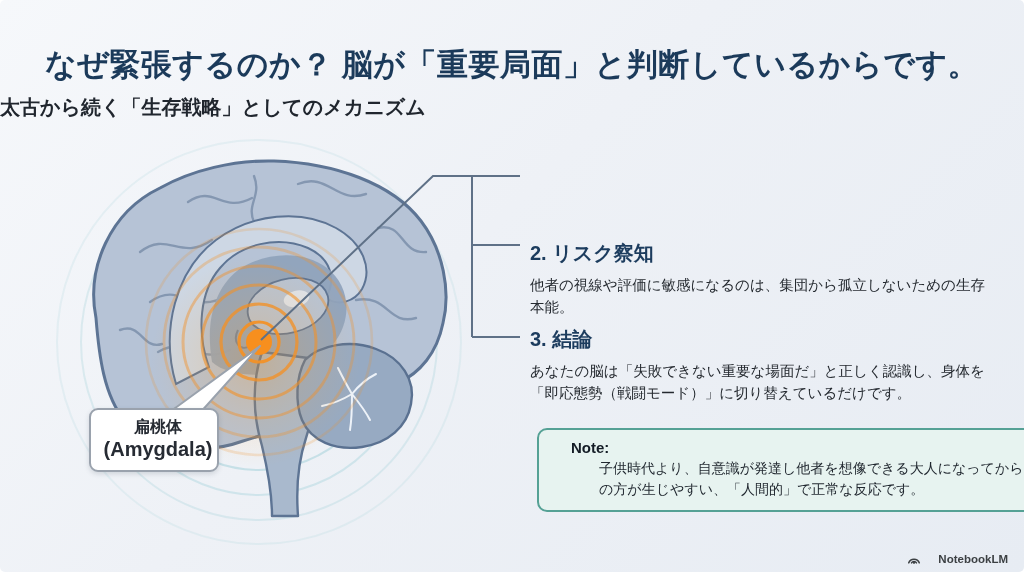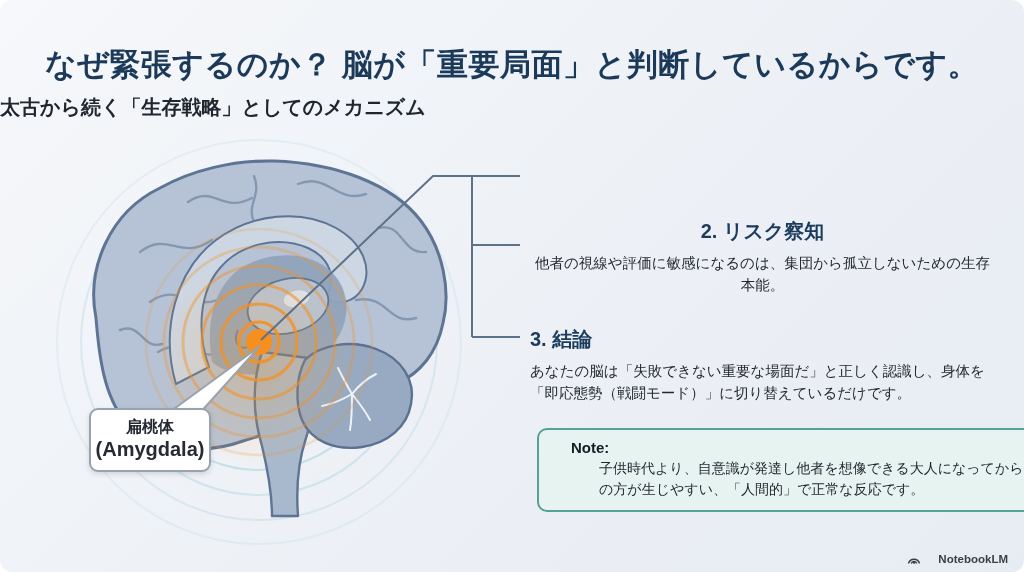--- a/index.html
+++ b/index.html
@@ -1,35 +1,35 @@
 <!DOCTYPE html>
 <html><head>
 <meta charset="utf-8">
 <style>
   html,body{margin:0;padding:0;background:#ffffff;}
   body{width:1024px;height:572px;position:relative;overflow:hidden;
        font-family:"Liberation Sans","DejaVu Sans",sans-serif;}
-  .slide{position:absolute;inset:0;border-radius:12px;
+  .slide{position:absolute;inset:0;border-radius:5px;
        background:linear-gradient(135deg,#f6f8fb 0%,#eef1f6 45%,#e7ecf3 100%);}
   .title{position:absolute;left:0;right:0;top:44px;text-align:center;
        font-size:31px;font-weight:bold;color:#1b3a5a;letter-spacing:.5px;}
   .subtitle{position:absolute;left:0;right:0;top:94px;text-align:left;
        font-size:20px;font-weight:bold;color:#20262e;}
   .figure{position:absolute;left:0;top:0;width:1024px;height:572px;}
   .callout{position:absolute;left:89px;top:408px;width:110px;
        background:#ffffff;border:2px solid #9aa2ad;border-radius:9px;
-       padding:7px 4px 8px 4px;text-align:center;
+       padding:7px 4px 8px 12px;text-align:center;
        box-shadow:0 2px 5px rgba(60,75,95,.18);}
   .callout .jp{font-size:16px;font-weight:bold;color:#262b33;line-height:1.25;}
   .callout .en{font-size:20px;font-weight:bold;color:#262b33;line-height:1.25;}
   .section{position:absolute;left:530px;width:465px;}
   .sec-head{font-size:20px;font-weight:bold;color:#1c3c5e;}
   .sec-body{margin-top:7px;font-size:14.5px;line-height:1.52;color:#24292f;}
   #sec1{top:162px;}
-  #sec2{top:218px;text-align:center;}
+  #sec2{top:240px;}
   #sec3{top:326px;}
   .note{position:absolute;left:537px;top:428px;width:514px;box-sizing:border-box;
        background:#e7f3f0;border:2px solid #55a195;border-radius:10px;
        padding:9px 15px 10px 32px;}
   .note-label{font-size:15px;font-weight:bold;color:#141c26;}
   .note-body{margin-top:2px;font-size:14px;line-height:1.5;color:#1f262e;margin-left:28px;}
   .footer{position:absolute;right:16px;bottom:7px;display:flex;align-items:center;gap:17px;}
   .footer .brand{font-size:11.5px;font-weight:bold;color:#3c4043;}
 </style>
 </head>

